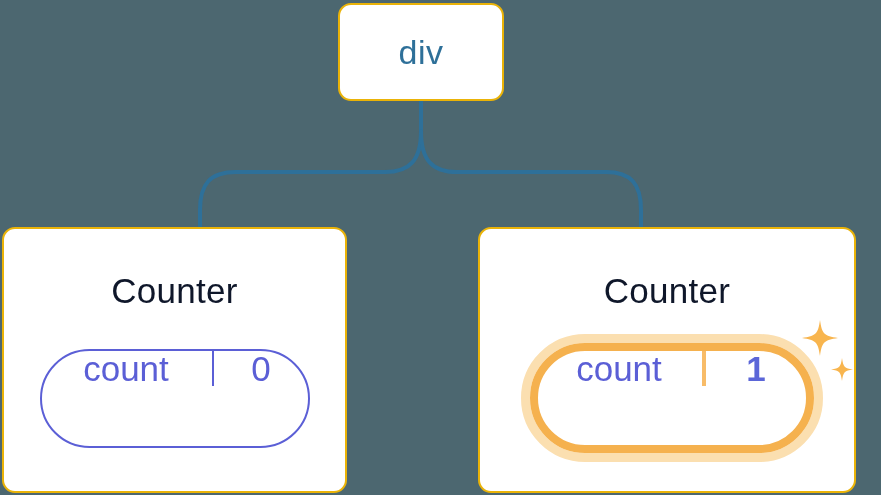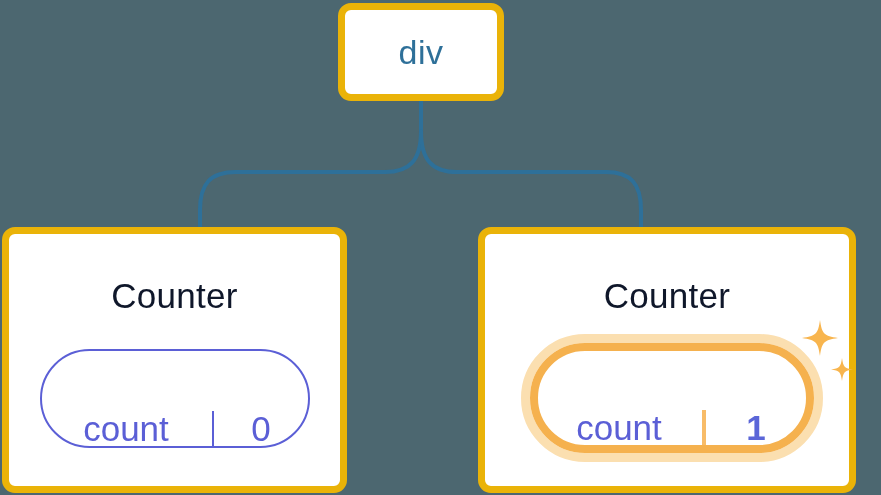--- a/index.html
+++ b/index.html
@@ -29,21 +29,21 @@
     width: 881px;
     height: 495px;
     pointer-events: none;
   }
 
   
   .node {
     position: absolute;
     box-sizing: border-box;
     background: #ffffff;
-    border: 7px solid #eab308;
+    border: 2px solid #eab308;
     border-radius: 13px;
   }
 
   
   #node-root {
     left: 338px;
     top: 3px;
     width: 166px;
     height: 98px;
     display: flex;
@@ -87,21 +87,21 @@
     color: #0f172a;
     line-height: 1;
     letter-spacing: 0.3px;
   }
 
   
   .pill {
     position: absolute;
     box-sizing: border-box;
     display: flex;
-    align-items: flex-end;
+    align-items: flex-start;
     border-radius: 999px;
     background: #ffffff;
   }
   .pill.plain {
     border: 2px solid #5b5fd6;
   }
   .pill-key, .pill-val {
     display: flex;
     align-items: center;
     justify-content: center;

